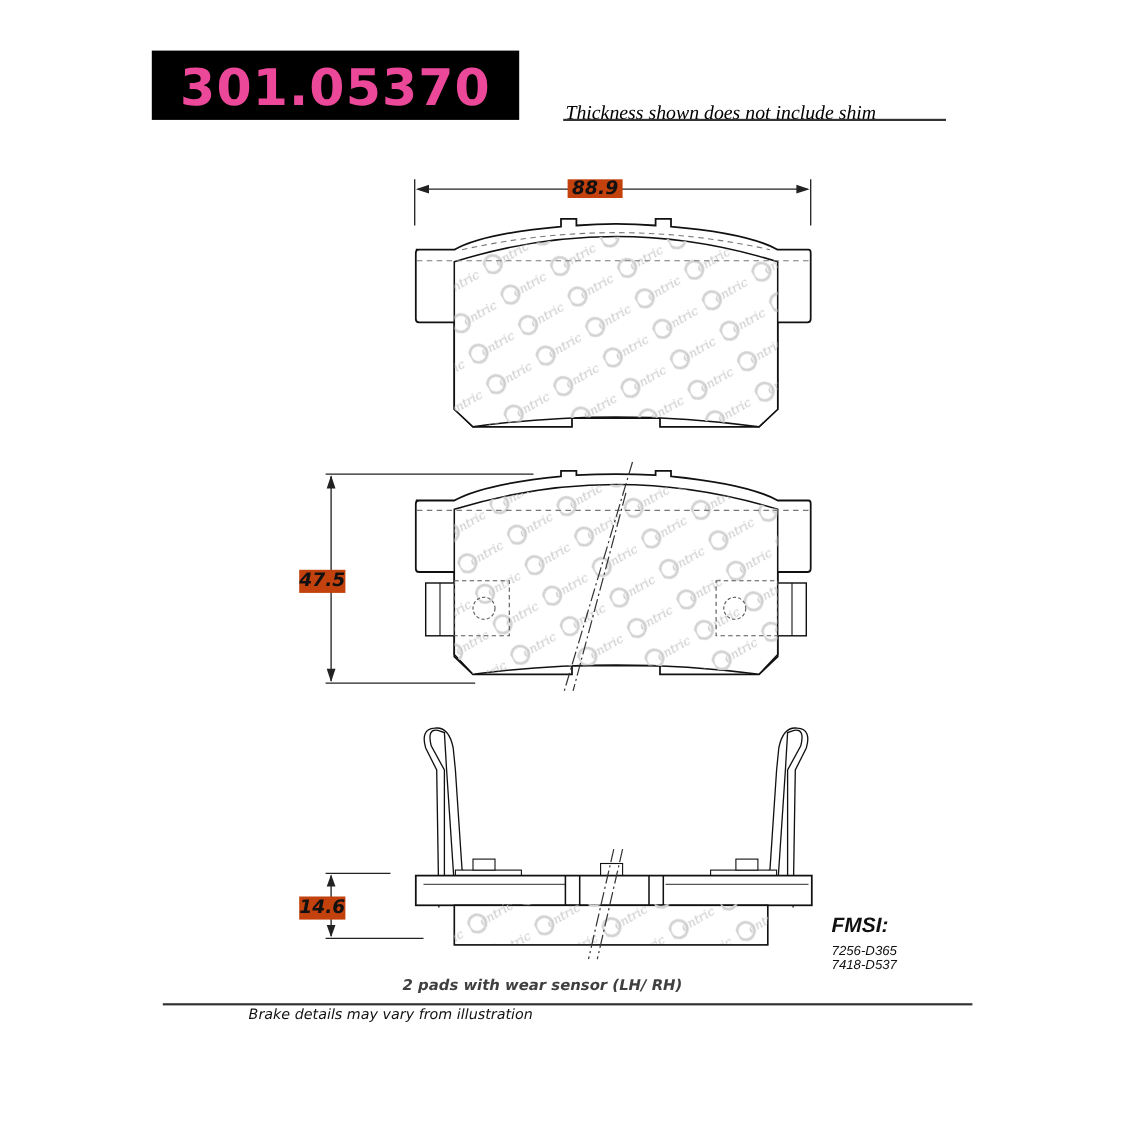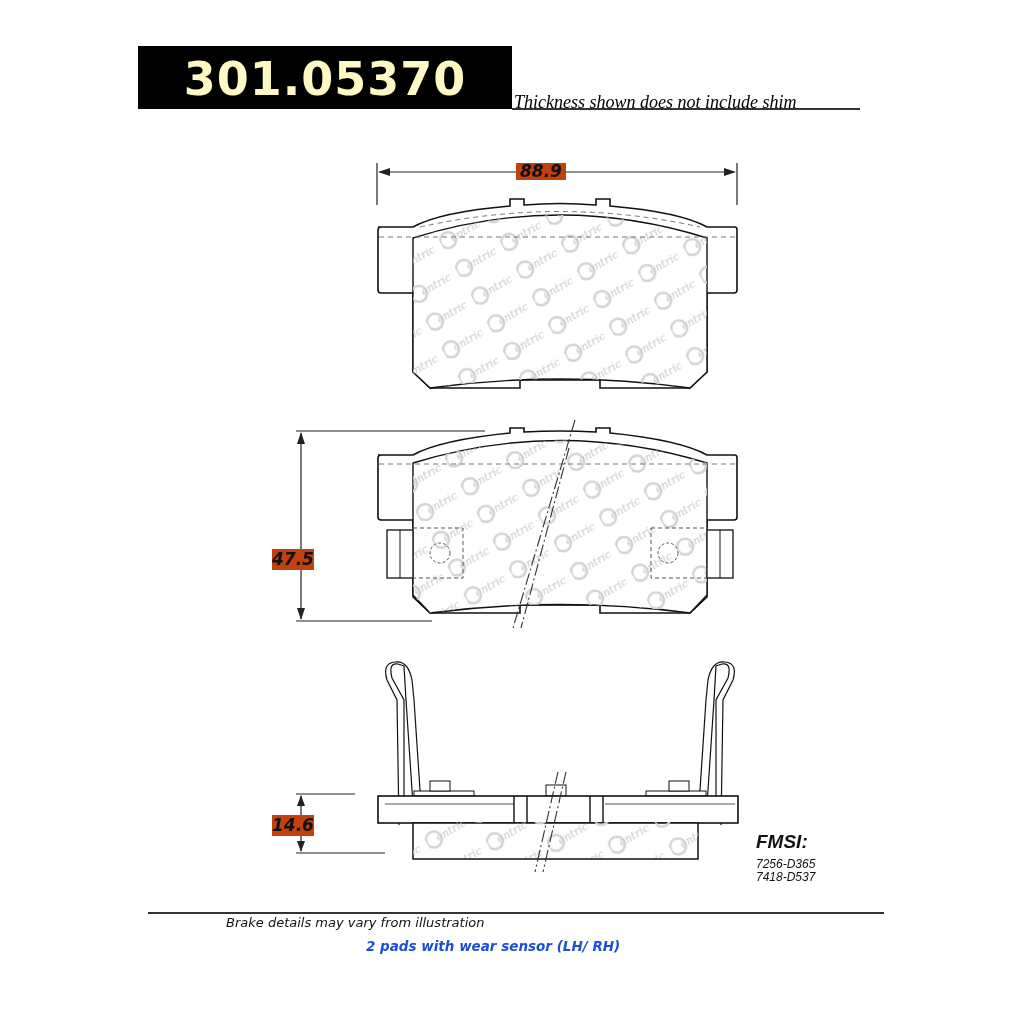--- a/index.html
+++ b/index.html
@@ -5,23 +5,23 @@
     html, body {
       margin: 0; padding: 0;
       width: 1024px; height: 1024px;
       background: #ffffff;
       overflow: hidden;
       font-family: "DejaVu Sans", sans-serif;
     }
     .page { position: relative; width: 1024px; height: 1024px; }
     .part-number-band {
       position: absolute; left: 138px; top: 46px;
-      width: 374px; height: 63px;
+      width: 334px; height: 63px;
       background: #000000;
-      color: #fef9c3;
+      color: #ec4899;
       display: flex; align-items: center; justify-content: center;
     }
     .part-number {
       font-family: "DejaVu Sans", sans-serif;
       font-weight: bold;
       font-size: 46px;
       letter-spacing: 1px;
       line-height: 1;
       padding-top: 2px;
     }
@@ -63,27 +63,27 @@
     .dim {
       position: absolute;
       font-family: "DejaVu Sans", sans-serif;
       font-weight: bold; font-style: italic;
       font-size: 17px; color: #111;
       background: #c2410c;
       white-space: nowrap;
       line-height: 1;
     }
     .dim-width { left: 516px; top: 163px; padding: 0 4px; }
-    .dim-height { left: 272px; top: 549px; padding: 2px 0; }
+    .dim-height { left: 272px; top: 518px; padding: 2px 0; }
     .dim-thickness { left: 272px; top: 815px; padding: 2px 0; }
     .caption {
-      position: absolute; left: 366px; top: 938px;
+      position: absolute; left: 366px; top: 888px;
       font-family: "DejaVu Sans", sans-serif;
       font-weight: bold; font-style: italic;
-      font-size: 13.5px; color: #1d4ed8;
+      font-size: 13.5px; color: #404040;
       white-space: nowrap;
     }
     .fmsi {
       position: absolute; left: 756px; top: 832px;
       font-family: "Liberation Sans", sans-serif;
       font-style: italic; color: #111;
       line-height: 1.05;
     }
     .fmsi-title { font-weight: bold; font-size: 19px; margin-bottom: 6px; }
     .fmsi-code { font-size: 12px; }

